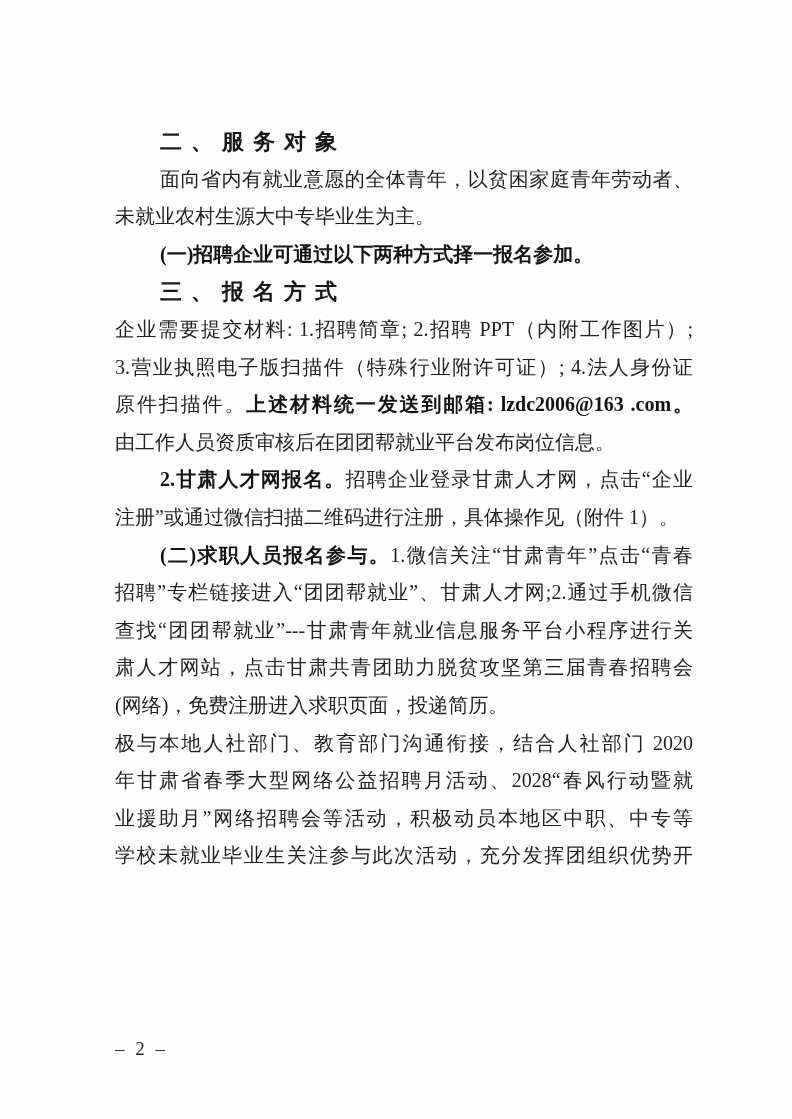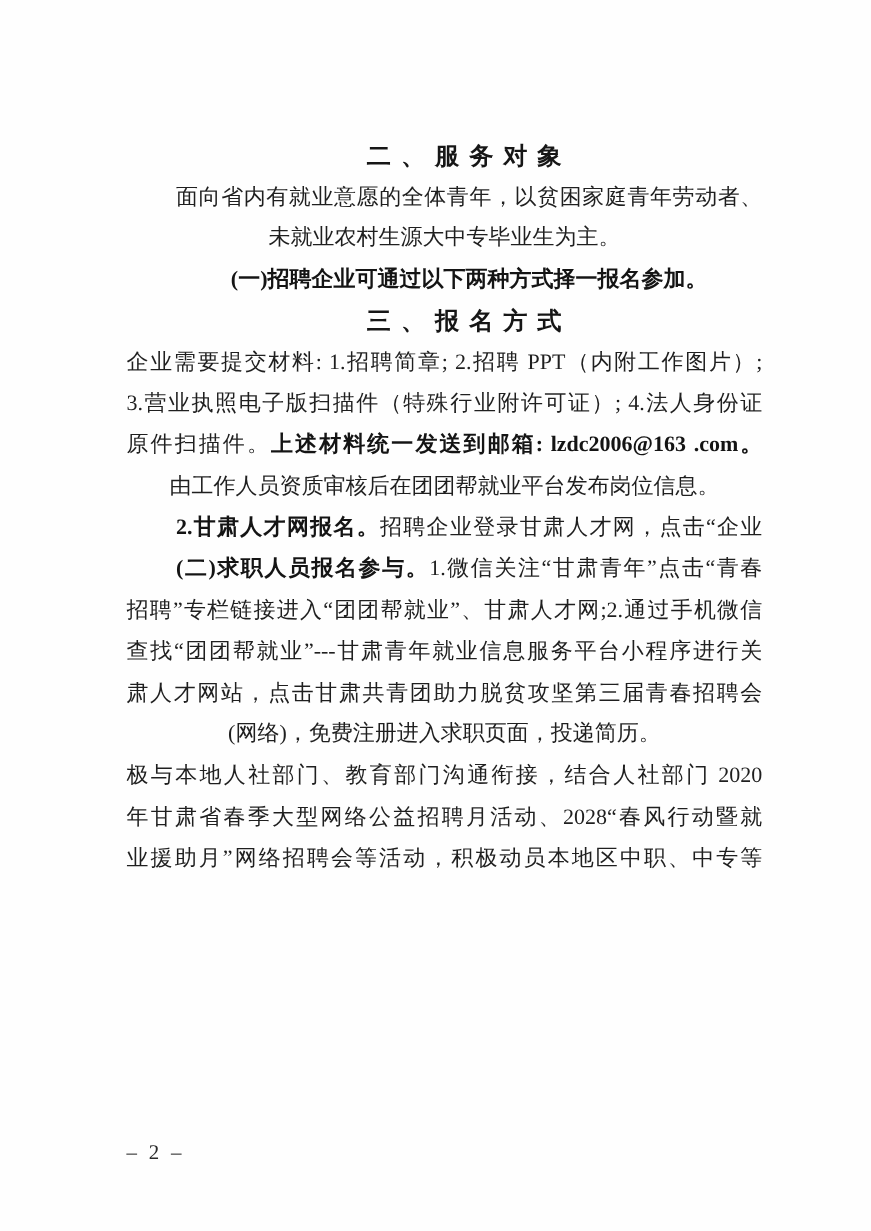--- a/index.html
+++ b/index.html
@@ -18,21 +18,21 @@
     left: 115px;
     top: 123px;
     width: 578px;
   }
   .ln {
     margin: 0;
     font-size: 20px;
     line-height: 37.6px;
     height: 37.6px;
     overflow: hidden;
-    text-align: center;
+    text-align: left;
     white-space: normal;
   }
   .ln.full {
     text-align: justify;
     text-align-last: justify;
   }
   .ln.ind { padding-left: 45px; }
   .ln.head {
     font-family: "Liberation Sans", "DejaVu Sans", sans-serif;
     font-weight: 700;
@@ -64,28 +64,30 @@
     <p class="ln ind"><span class="b">(一)招聘企业可通过以下两种方式择一报名参加。</span></p>
 
     <p class="ln head ind"><span>三、报名方式</span></p>
 
     <p class="ln full"><span>企业需要提交材料: 1.招聘简章; 2.招聘 PPT（内附工作图片）;</span></p>
     <p class="ln full"><span>3.营业执照电子版扫描件（特殊行业附许可证）; 4.法人身份证</span></p>
     <p class="ln full"><span>原件扫描件。</span><span class="b">上述材料统一发送到邮箱: lzdc2006@163 .com。</span></p>
     <p class="ln"><span>由工作人员资质审核后在团团帮就业平台发布岗位信息。</span></p>
 
     <p class="ln full ind"><span class="b">2.甘肃人才网报名。</span><span>招聘企业登录甘肃人才网，点击“企业</span></p>
+    <p class="ln"><span>注册”或通过微信扫描二维码进行注册，具体操作见（附件 1）。</span></p>
 
     <p class="ln full ind"><span class="b">(二)求职人员报名参与。</span><span>1.微信关注“甘肃青年”点击“青春</span></p>
     <p class="ln full"><span>招聘”专栏链接进入“团团帮就业”、甘肃人才网;2.通过手机微信</span></p>
     <p class="ln full"><span>查找“团团帮就业”---甘肃青年就业信息服务平台小程序进行关</span></p>
     <p class="ln full"><span>肃人才网站，点击甘肃共青团助力脱贫攻坚第三届青春招聘会</span></p>
     <p class="ln"><span>(网络)，免费注册进入求职页面，投递简历。</span></p>
 
 
     <p class="ln full"><span>极与本地人社部门、教育部门沟通衔接，结合人社部门 2020</span></p>
     <p class="ln full"><span>年甘肃省春季大型网络公益招聘月活动、2028“春风行动暨就</span></p>
     <p class="ln full"><span>业援助月”网络招聘会等活动，积极动员本地区中职、中专等</span></p>
+    <p class="ln full"><span>学校未就业毕业生关注参与此次活动，充分发挥团组织优势开</span></p>
 
   </div>
 
   <div class="footer">– 2 –</div>
 </div>
 
 </body></html>

